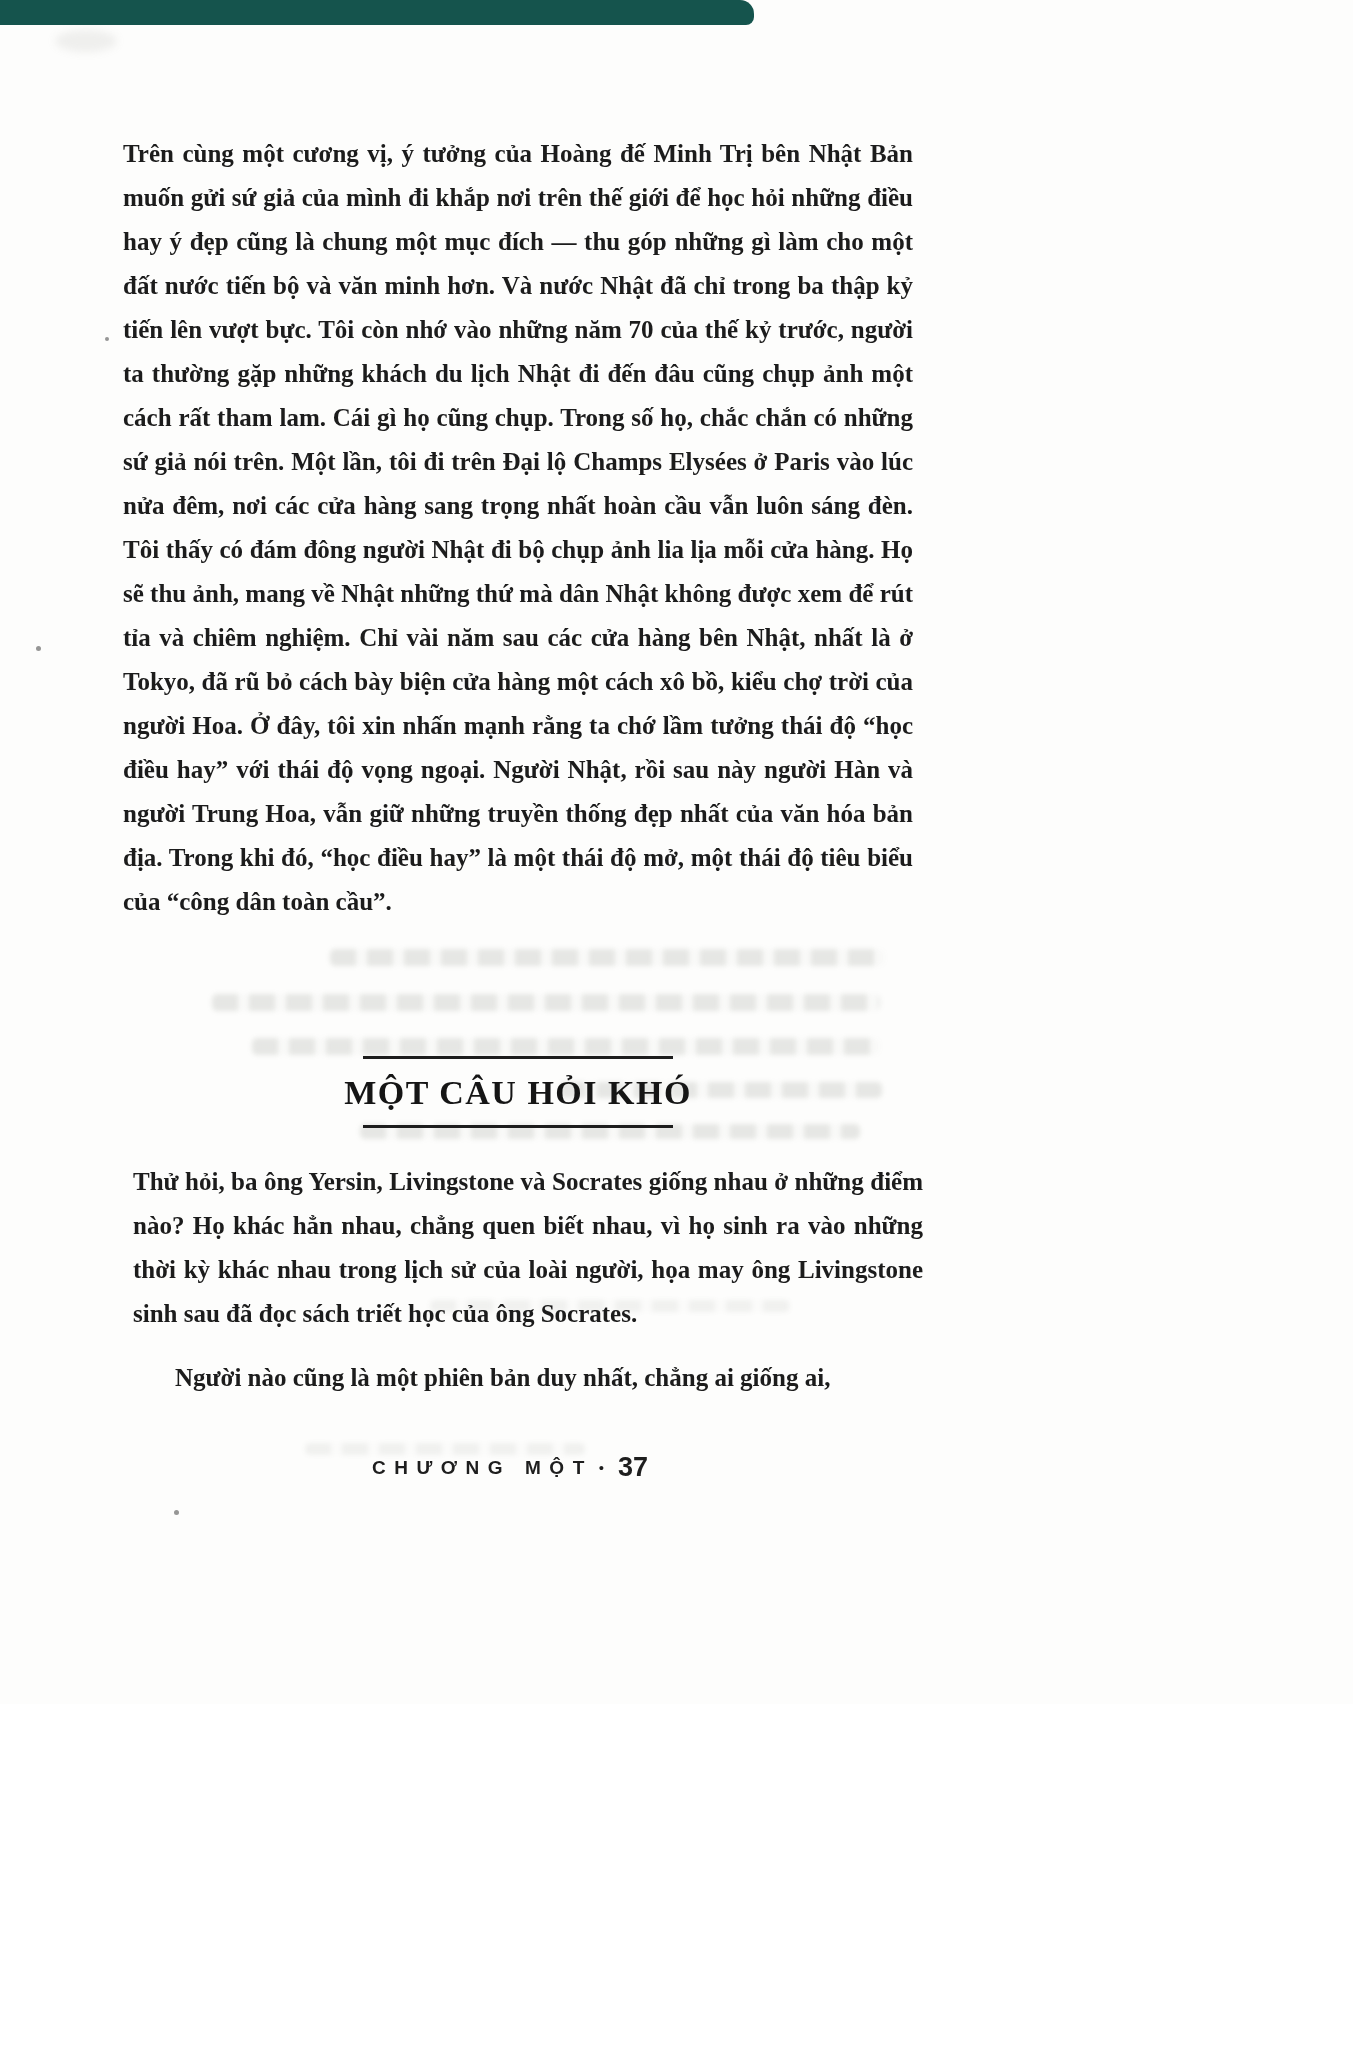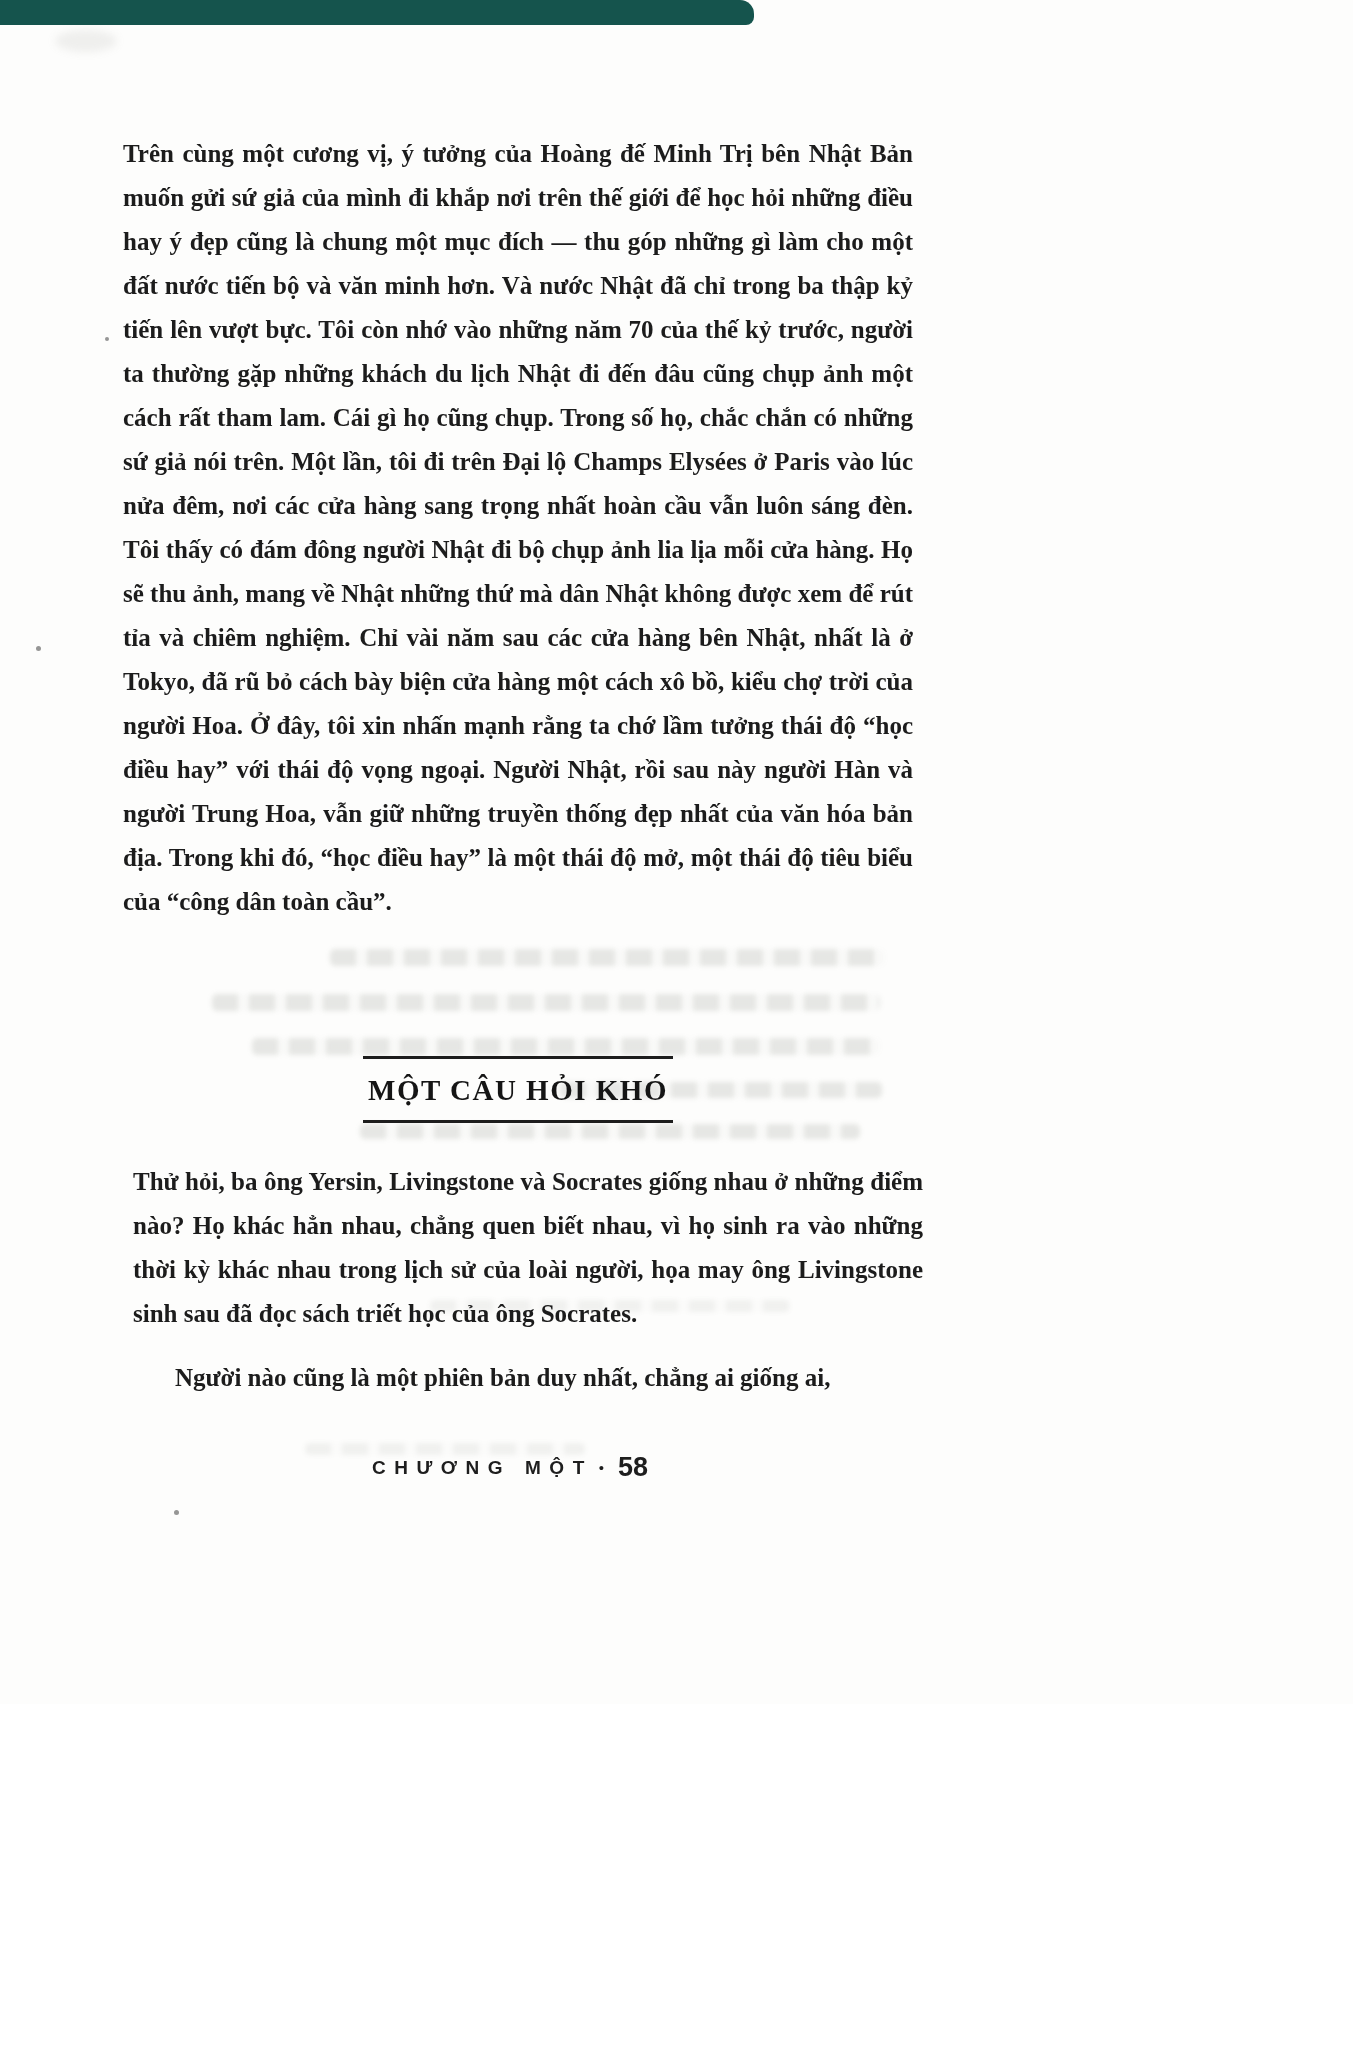--- a/index.html
+++ b/index.html
@@ -53,21 +53,21 @@
     left: 123px; top: 1056px;
     width: 790px;
   }
   .rule {
     width: 310px; height: 3px;
     background: #1d1d1d;
     margin: 0 auto;
   }
   .heading {
     text-align: center;
-    font-size: 29px;
+    font-size: 34px;
     font-weight: 700;
     letter-spacing: 1.5px;
     padding: 15px 0 13px 0;
     color: #151515;
   }
 
   .par-block2 {
     position: absolute;
     left: 133px; top: 1160px;
     width: 790px;
@@ -142,16 +142,16 @@
   </div>
 
   <div class="par-block2">
     <p class="body-par">Thử hỏi, ba ông Yersin, Livingstone và Socrates giống nhau ở những điểm nào? Họ khác hẳn nhau, chẳng quen biết nhau, vì họ sinh ra vào những thời kỳ khác nhau trong lịch sử của loài người, họa may ông Livingstone sinh sau đã đọc sách triết học của ông Socrates.</p>
     <p class="body-par par3">Người nào cũng là một phiên bản duy nhất, chẳng ai giống ai,</p>
   </div>
 
   <div class="footer">
     <span class="chapter">CHƯƠNG MỘT</span>
     <span class="sep">•</span>
-    <span class="num">58</span>
+    <span class="num">37</span>
   </div>
 
 </div>
 
 </body></html>

